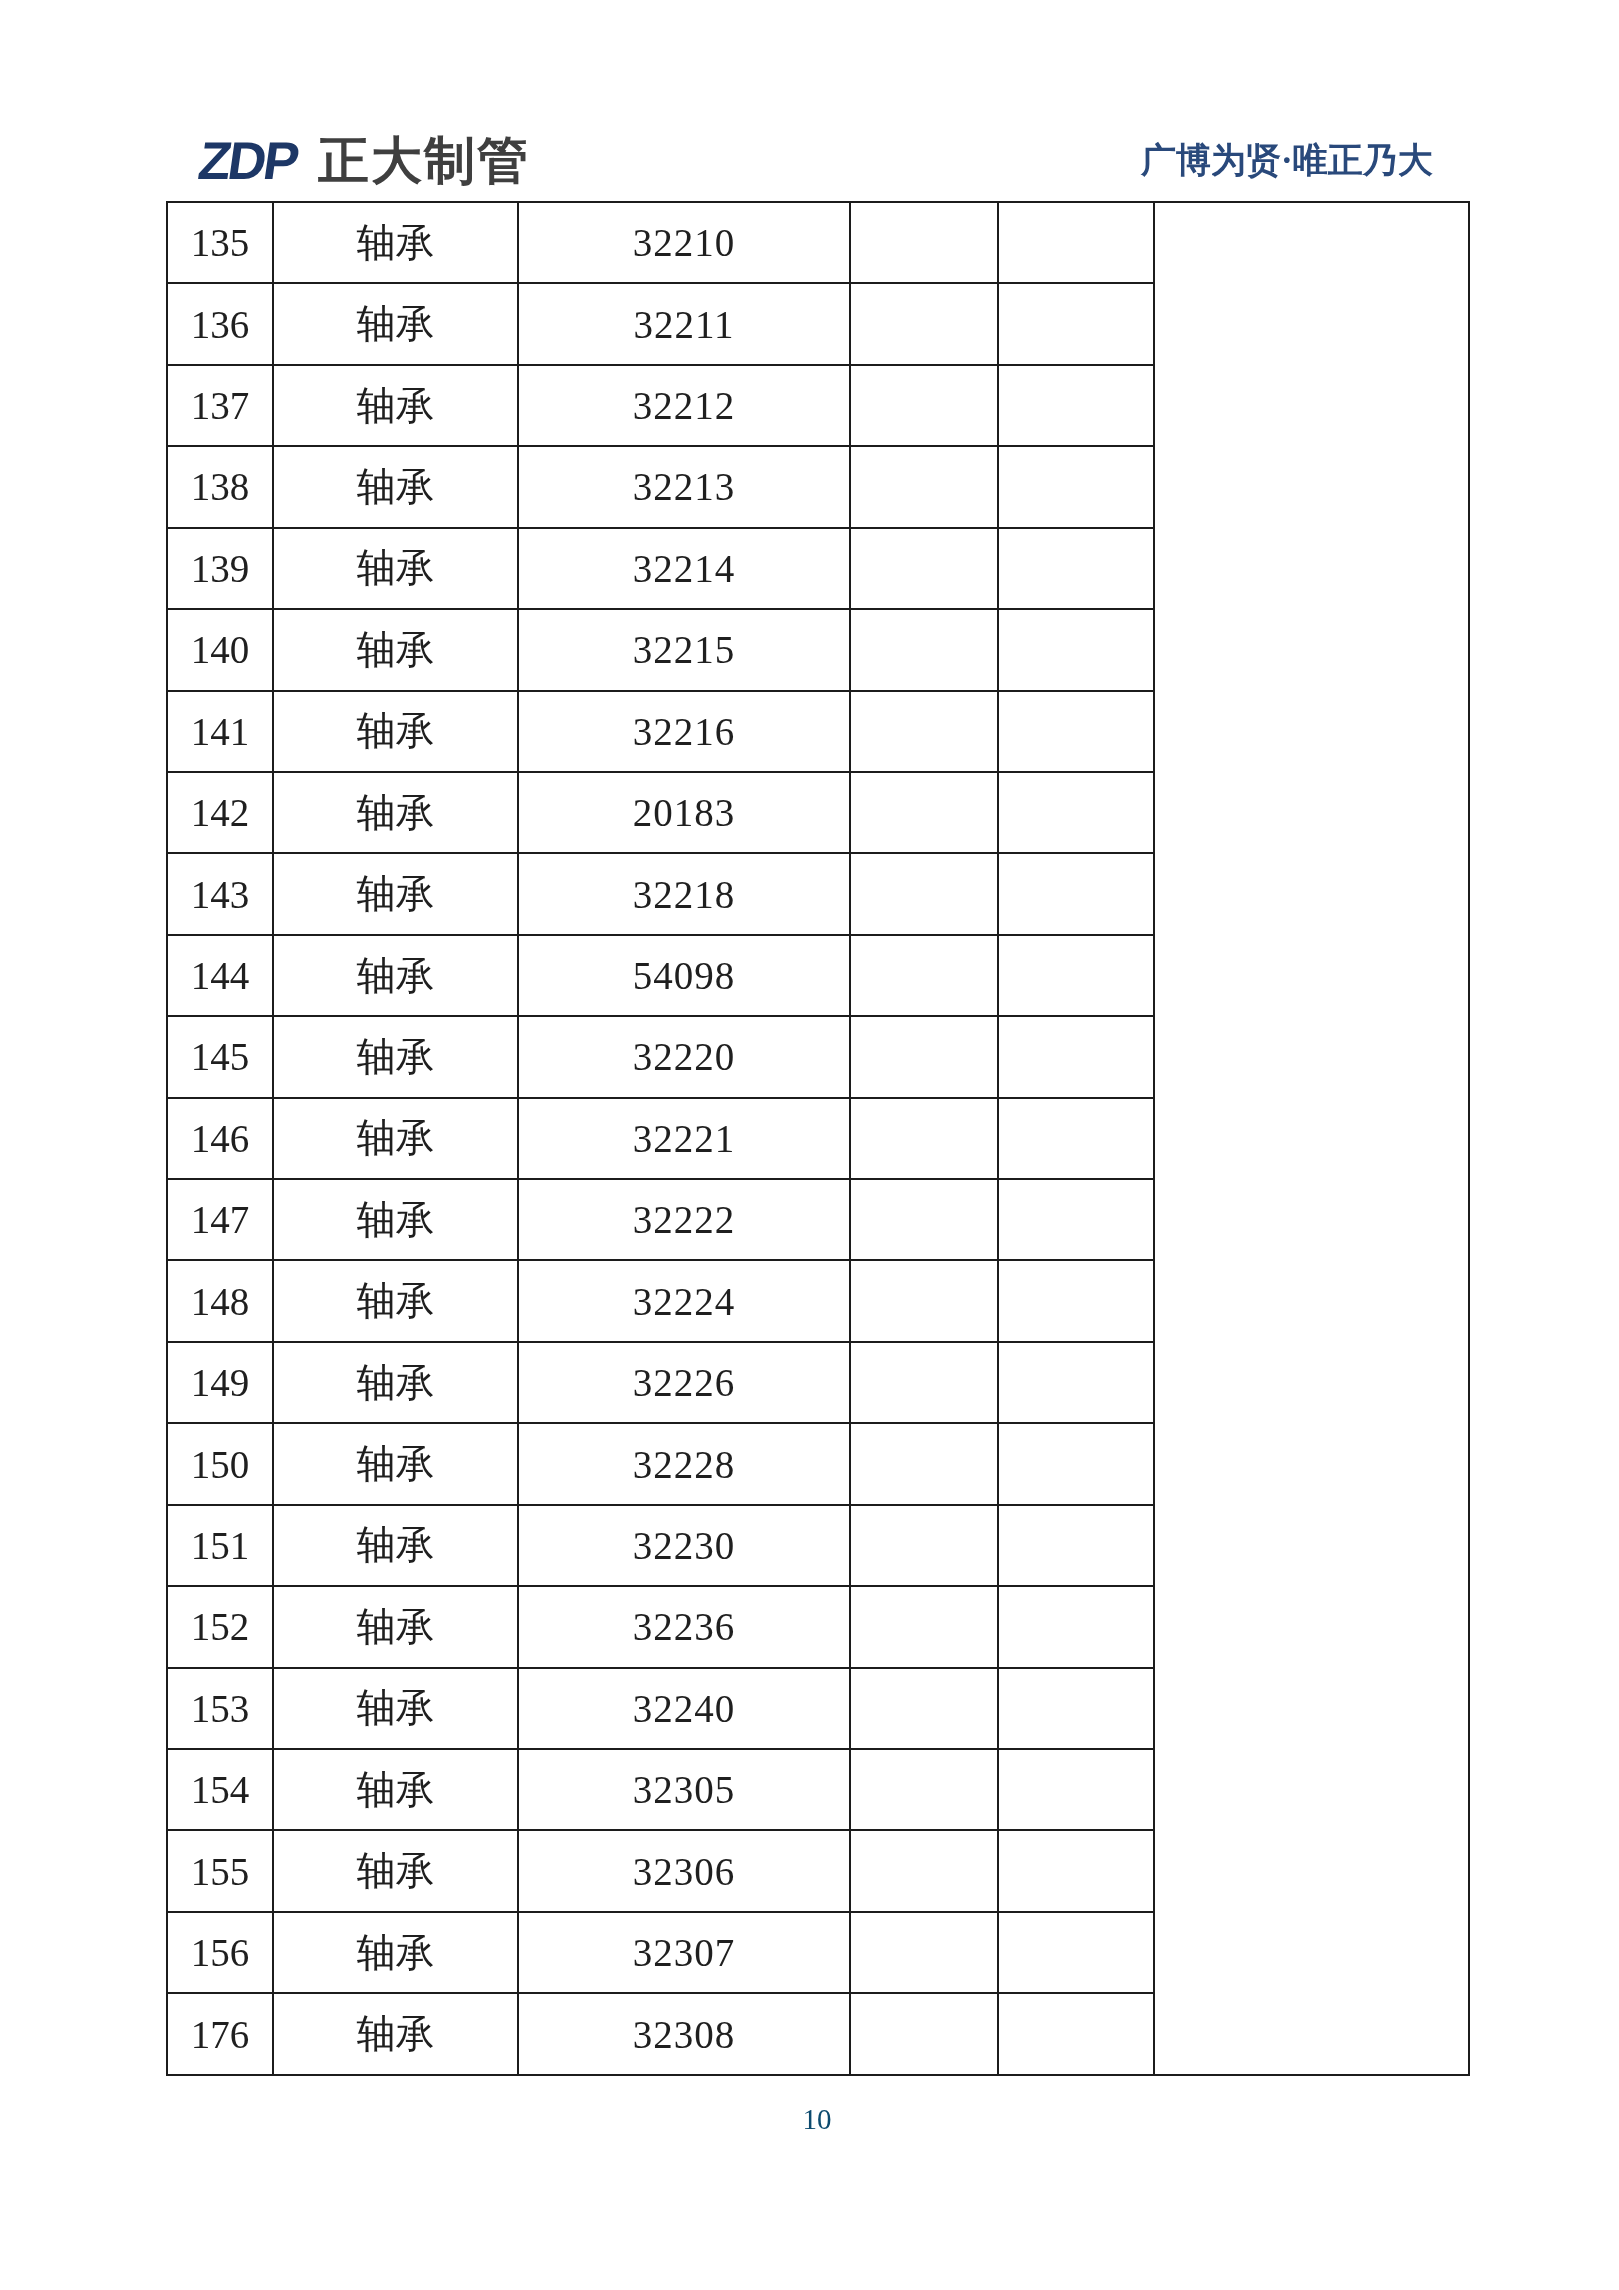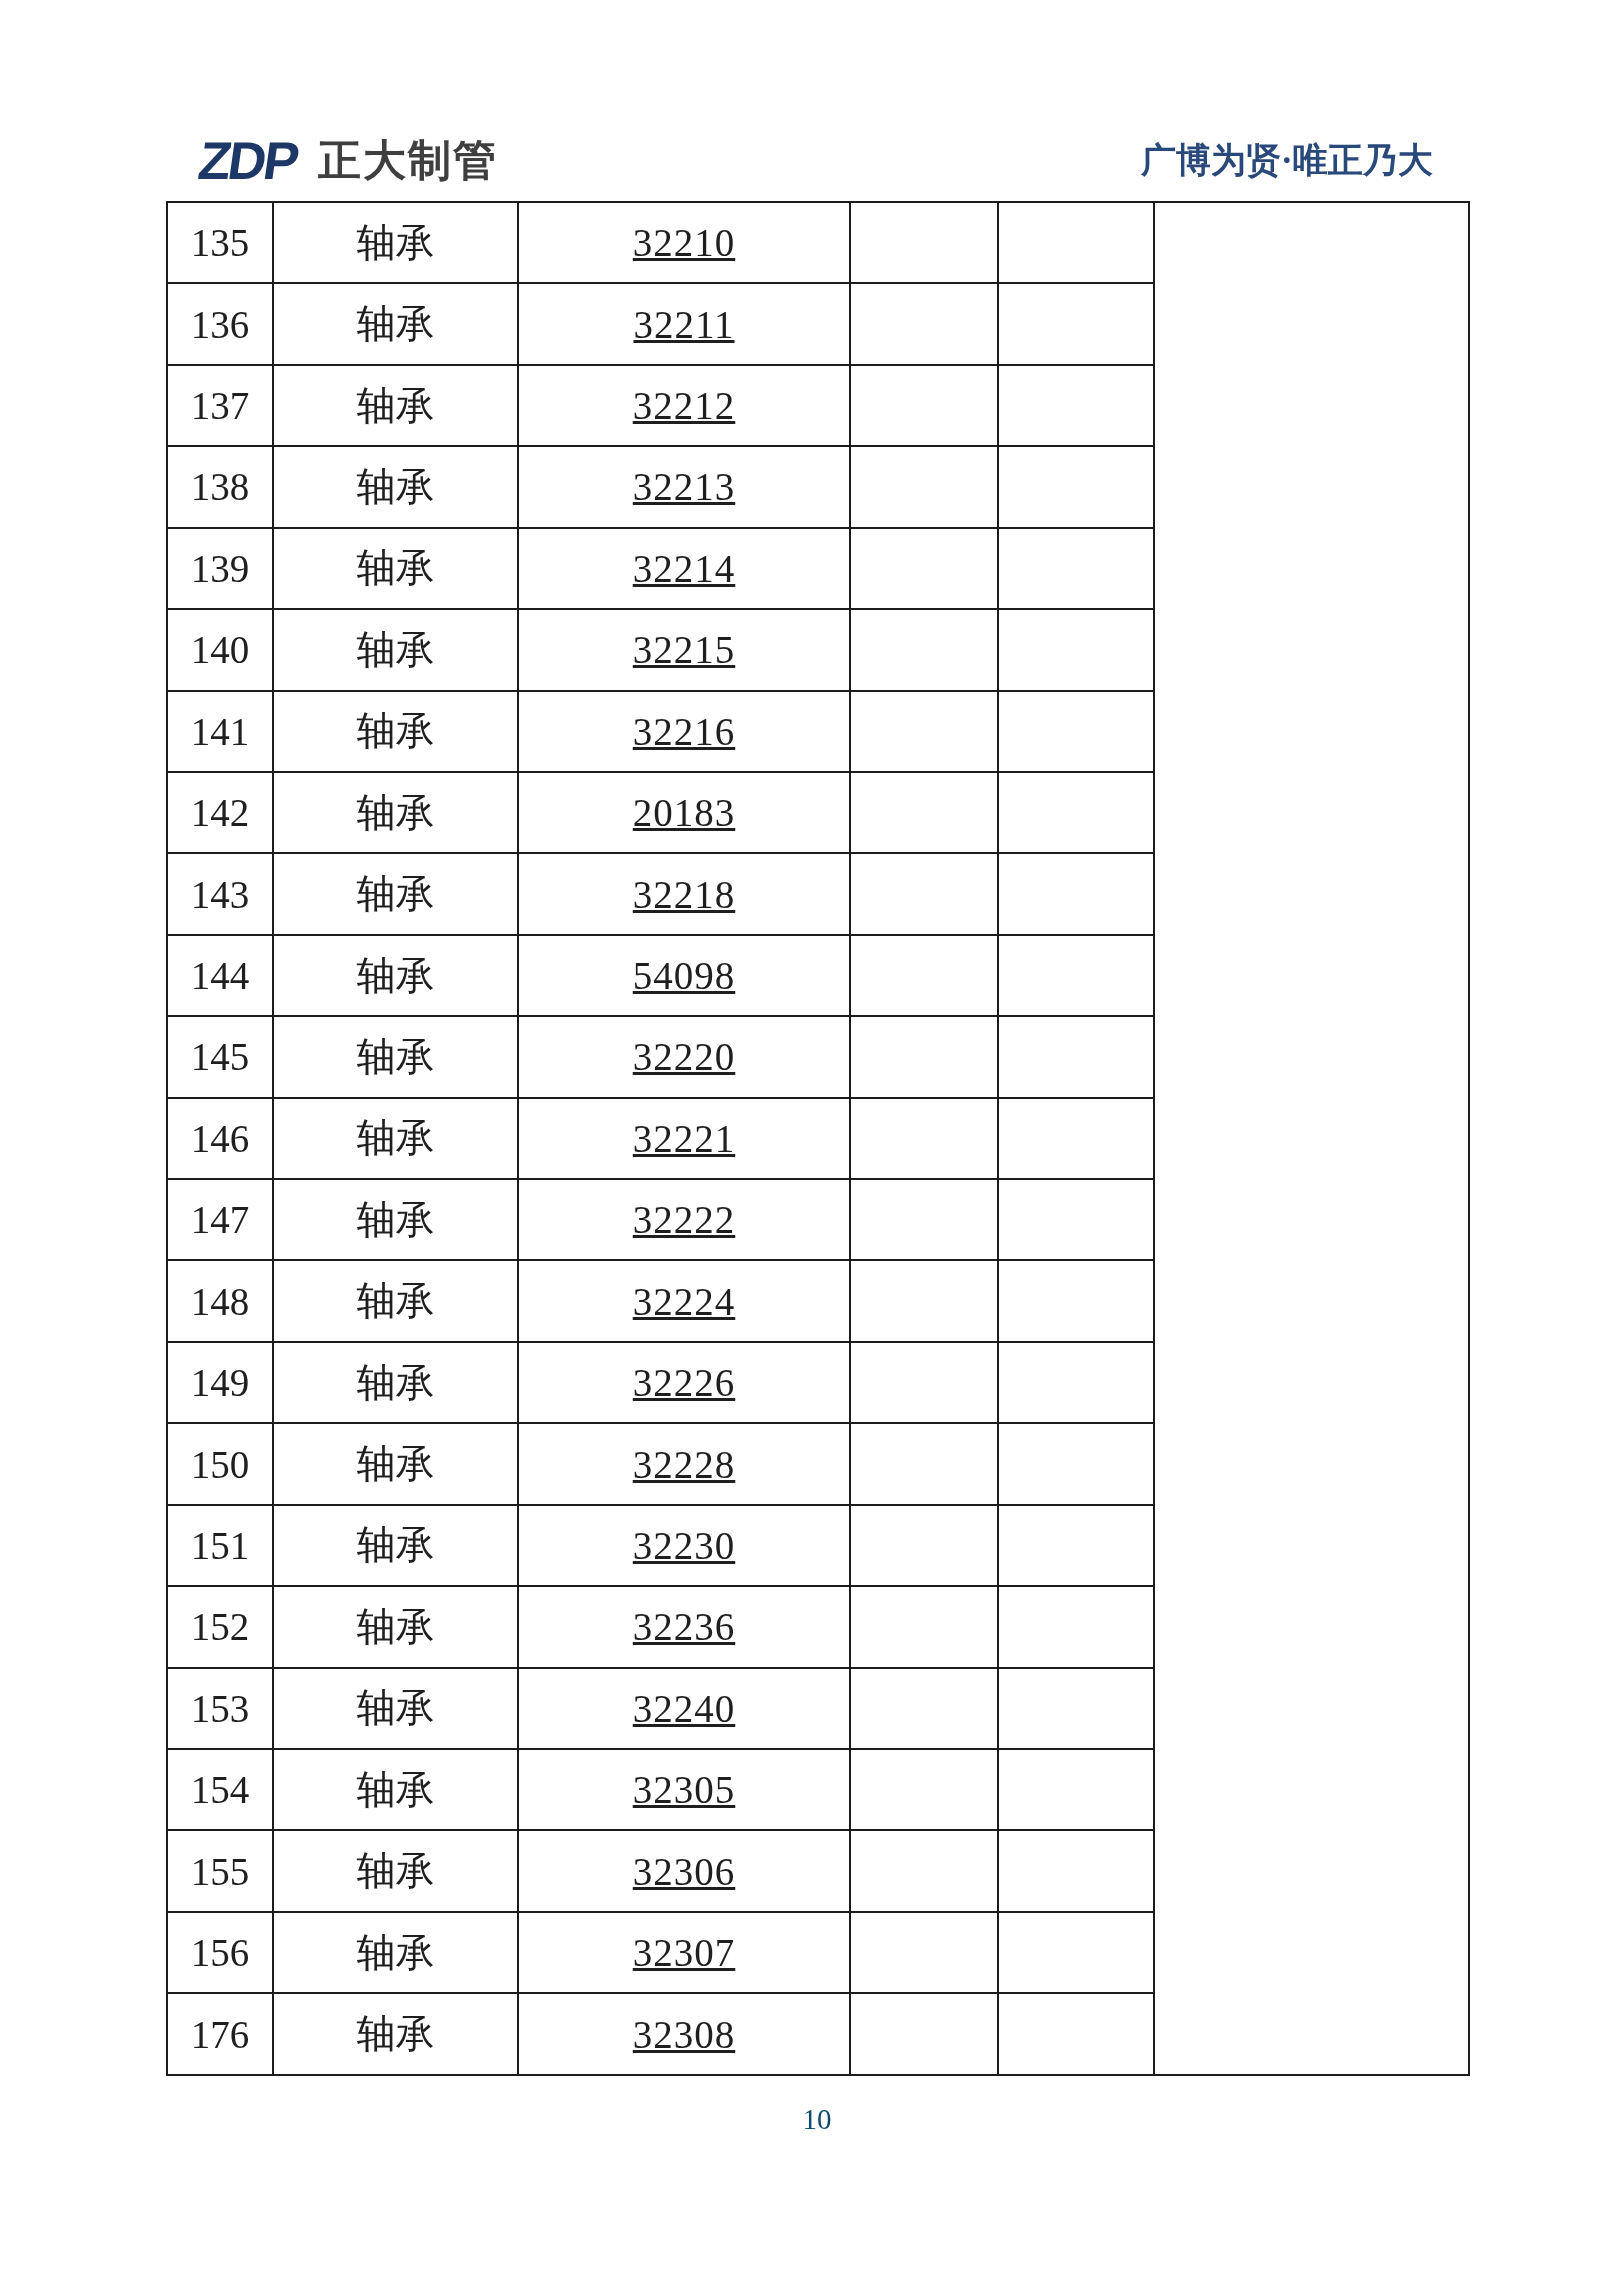--- a/index.html
+++ b/index.html
@@ -32,21 +32,21 @@
     font-weight: 900;
     font-size: 53px;
     line-height: 1;
     letter-spacing: -2.9px;
     transform: skewX(-8deg);
     display: inline-block;
   }
   .logo-cn {
     font-family: "Liberation Sans", "DejaVu Sans", sans-serif;
     font-weight: 700;
-    font-size: 43px;
+    font-size: 51px;
     line-height: 1;
     letter-spacing: 2px;
     display: inline-block;
   }
   .slogan {
     position: absolute;
     left: 1141px;
     top: 140px;
     width: 294px;
     font-family: "Liberation Serif", "DejaVu Serif", serif;
@@ -71,21 +71,21 @@
   table.parts-table td {
     border: 2px solid #1c1c1c;
     text-align: center;
     vertical-align: middle;
     font-size: 39px;
     color: #1f1f1f;
     padding: 0;
     overflow: hidden;
   }
   td.num-cell { font-size: 37px; font-family: Liberation Serif, serif; }
-  td.model-cell { letter-spacing: 1px; font-size: 37px; text-decoration: underline; }
+  td.model-cell { letter-spacing: 1px; font-size: 37px; }
 
   
   .page-number {
     position: absolute;
     left: 166px;
     top: 2103px;
     width: 1302px;
     text-align: center;
     font-size: 29px;
     color: #0c4a6e;

